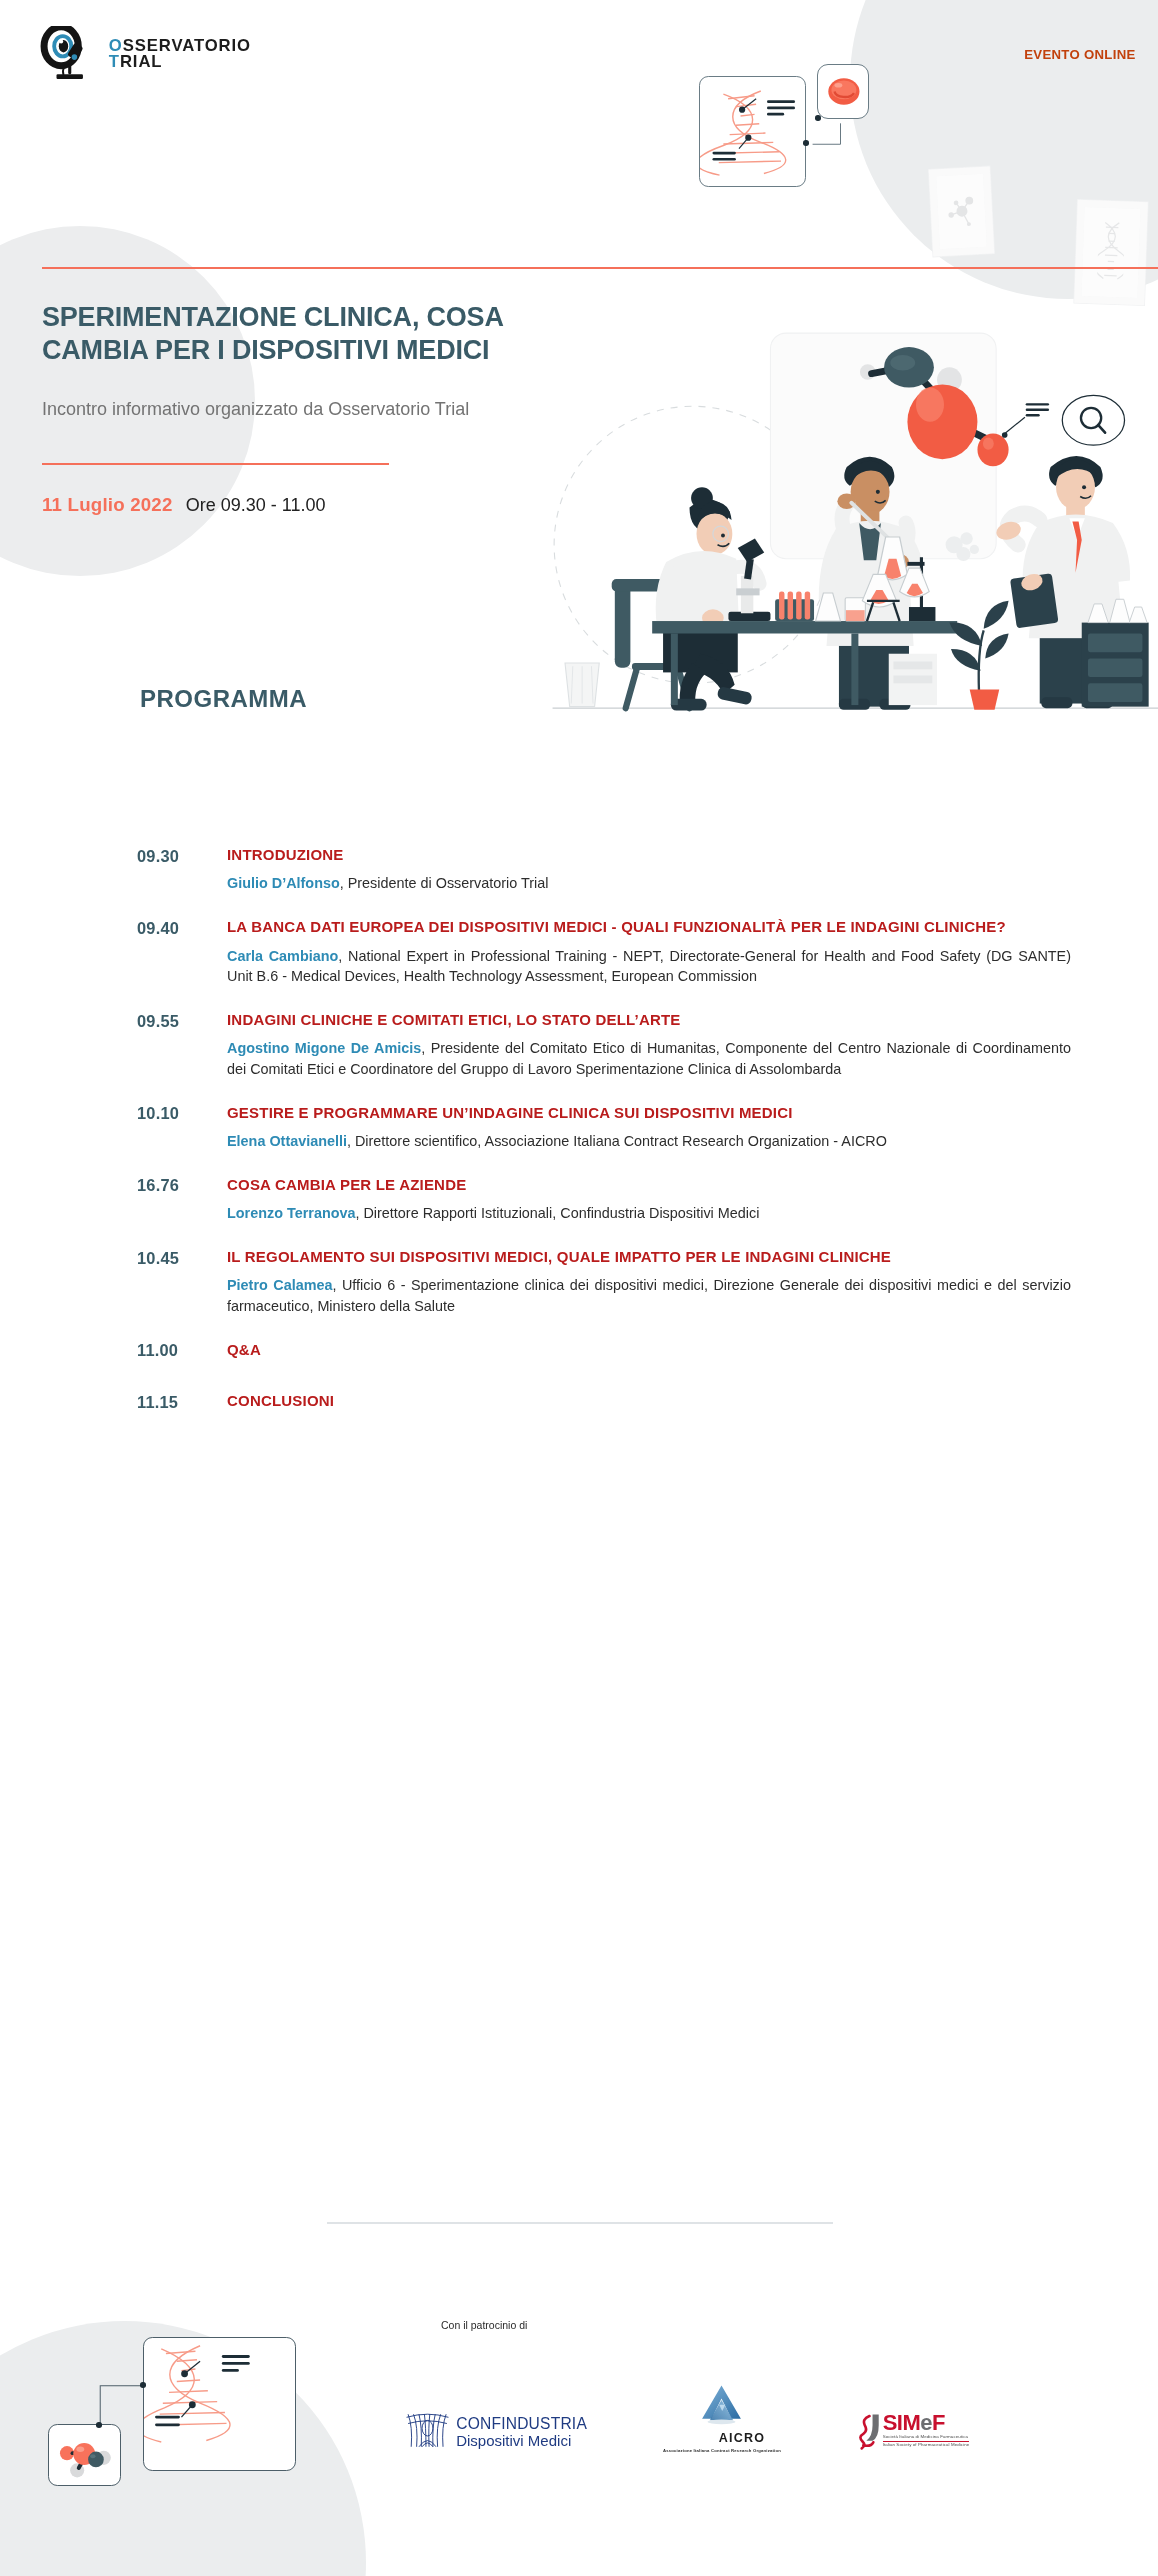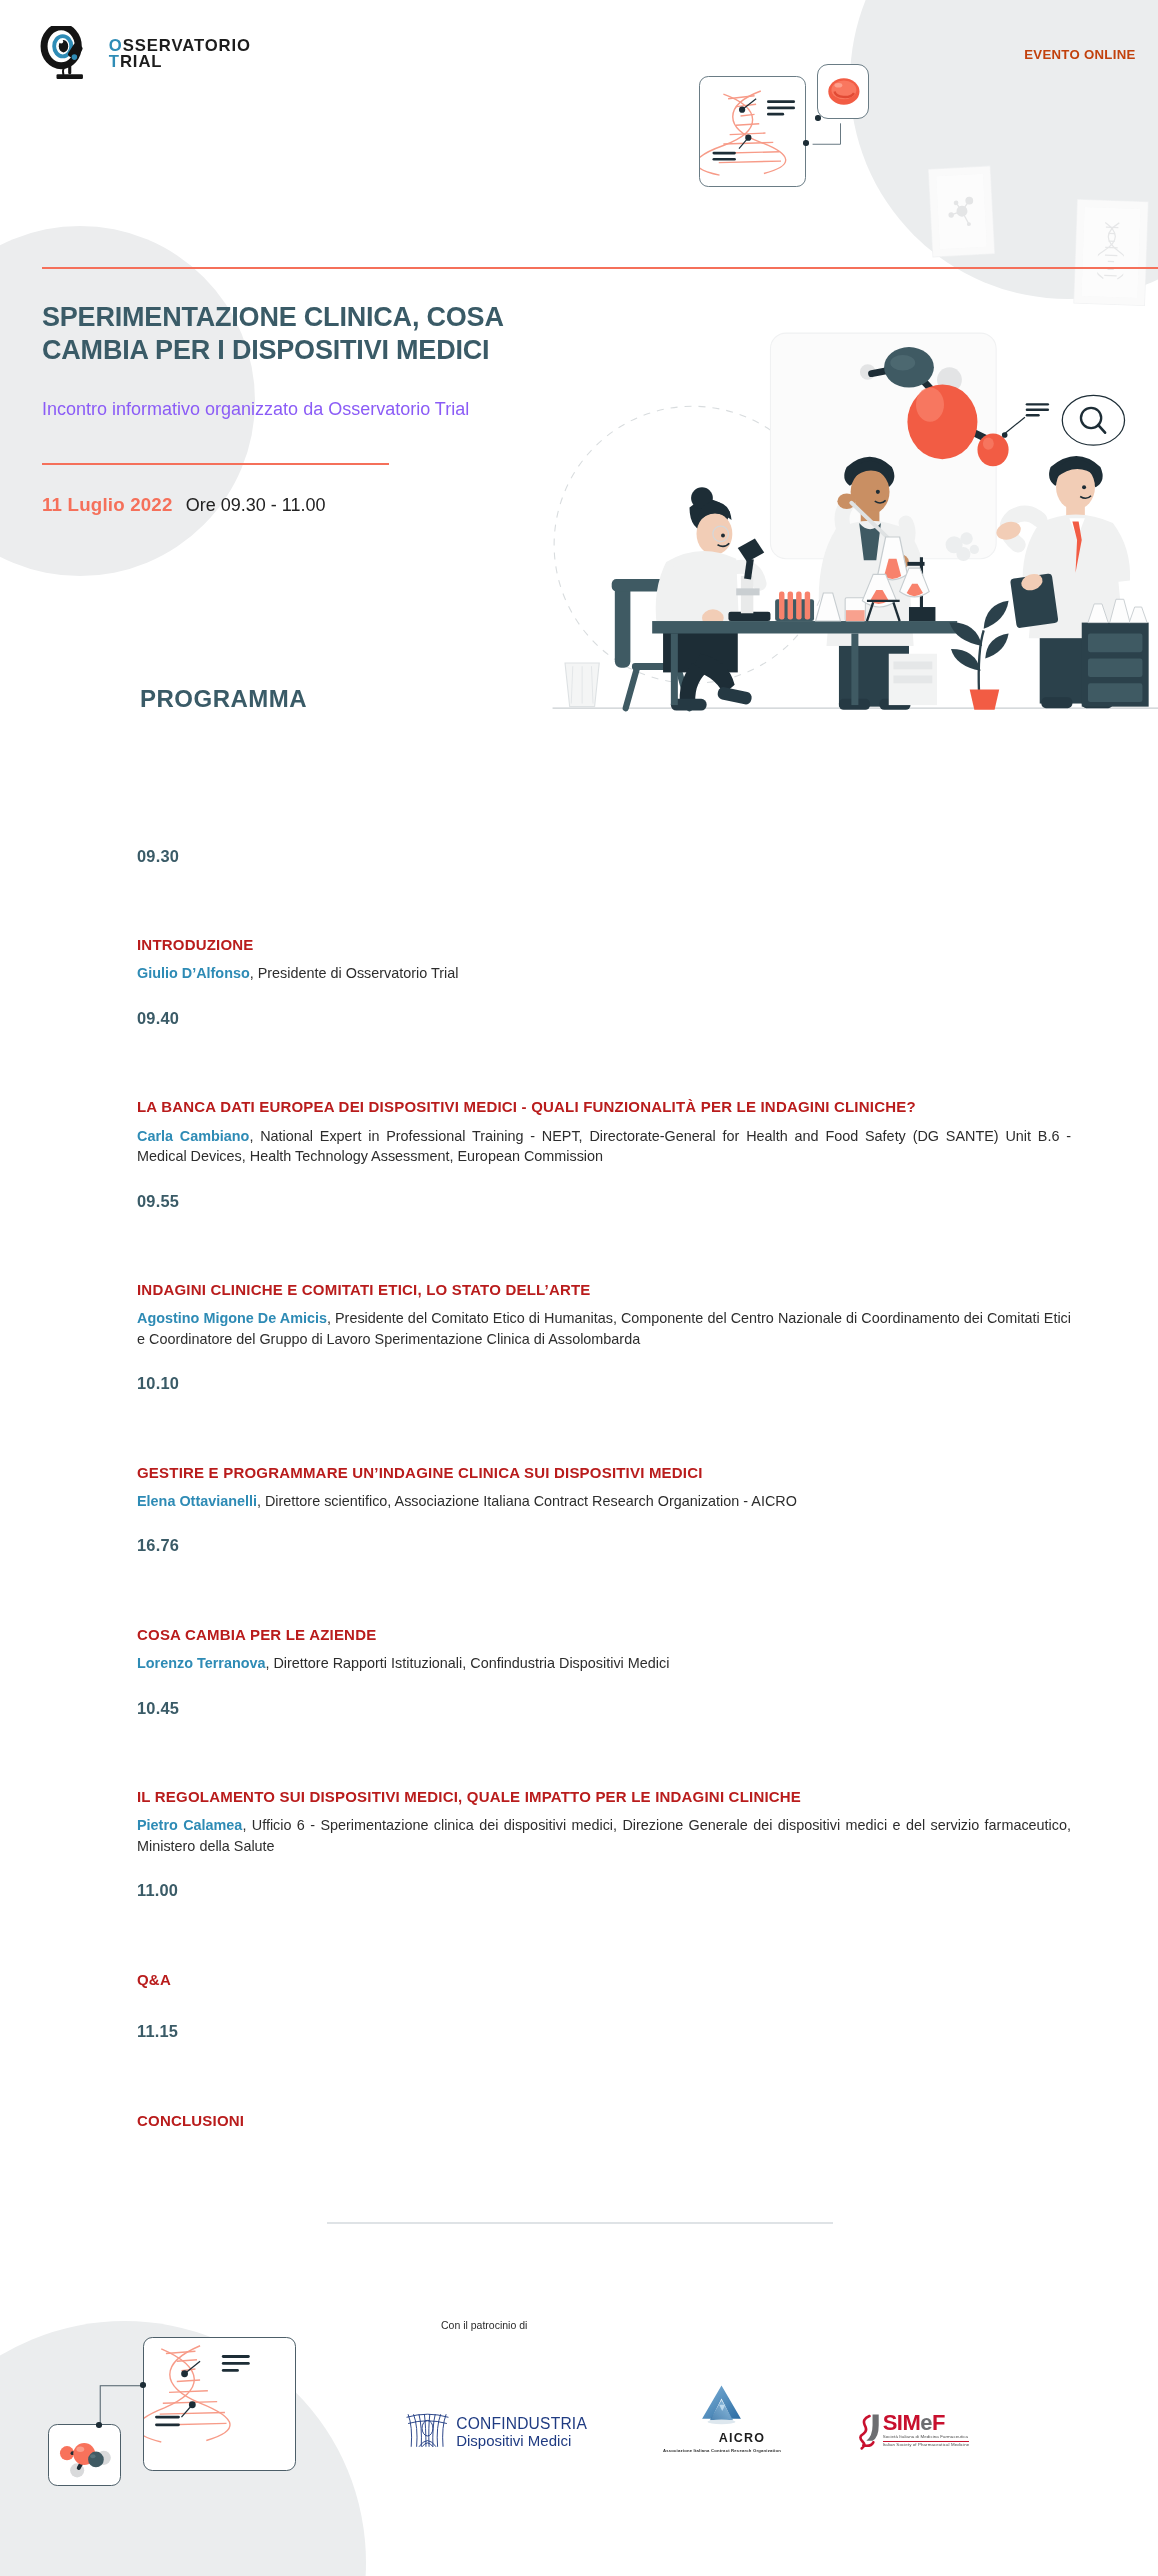--- a/index.html
+++ b/index.html
@@ -91,42 +91,42 @@
   #rule-top    { left: 42px; top: 267px; width: 1117px; }
   #rule-bottom { left: 42px; top: 463px; width: 347px; }
 
   .title {
     position: absolute; left: 42px; top: 301px; width: 716px;
     font-size: 27px; font-weight: 800; letter-spacing: -0.2px;
     line-height: 1.22; color: #3a5b67; z-index: 5;
   }
   .subtitle {
     position: absolute; left: 42px; top: 399px; width: 701px;
-    font-size: 18px; font-weight: 400; color: #8b5cf6; z-index: 5;
+    font-size: 18px; font-weight: 400; color: #737373; z-index: 5;
   }
   .date-row {
     position: absolute; left: 42px; top: 494px; z-index: 5;
     display: flex; align-items: baseline; gap: 13.2px;
   }
   .date-main { font-size: 18.7px; font-weight: 800; color: #f5705a; letter-spacing: 0.2px; }
   .date-time { font-size: 18px; font-weight: 400; color: #222; }
 
   
   .hero { position: absolute; left: 537px; top: 311px; width: 621px; height: 452px; z-index: 2; }
 
   
   .programma {
     position: absolute; left: 140px; top: 685px;
     font-size: 24px; font-weight: 800; letter-spacing: 0.5px;
     color: #3a5b67; z-index: 6;
   }
 
   
   .schedule { position: absolute; left: 0; top: 845px; width: 1159px; z-index: 6; }
-  .entry { display: flex; padding: 0 88px 0 137px; margin-bottom: 23.4px; flex-direction: column; }
+  .entry { display: flex; padding: 0 88px 0 137px; margin-bottom: 23.4px; }
   .entry .time {
     width: 90px; flex: 0 0 90px;
     font-size: 16.4px; font-weight: 800; color: #3a5b67;
     letter-spacing: 0.2px; padding-top: 1.6px;
   }
   .entry .body { flex: 1; }
   .entry .etitle {
     font-size: 15px; font-weight: 800; color: #b91c1c;
     letter-spacing: 0.2px; line-height: 1.32; text-align: justify;
     text-align-last: left;

